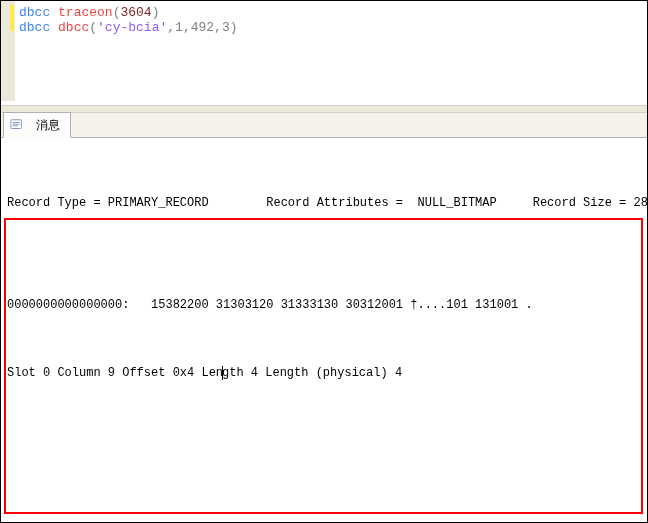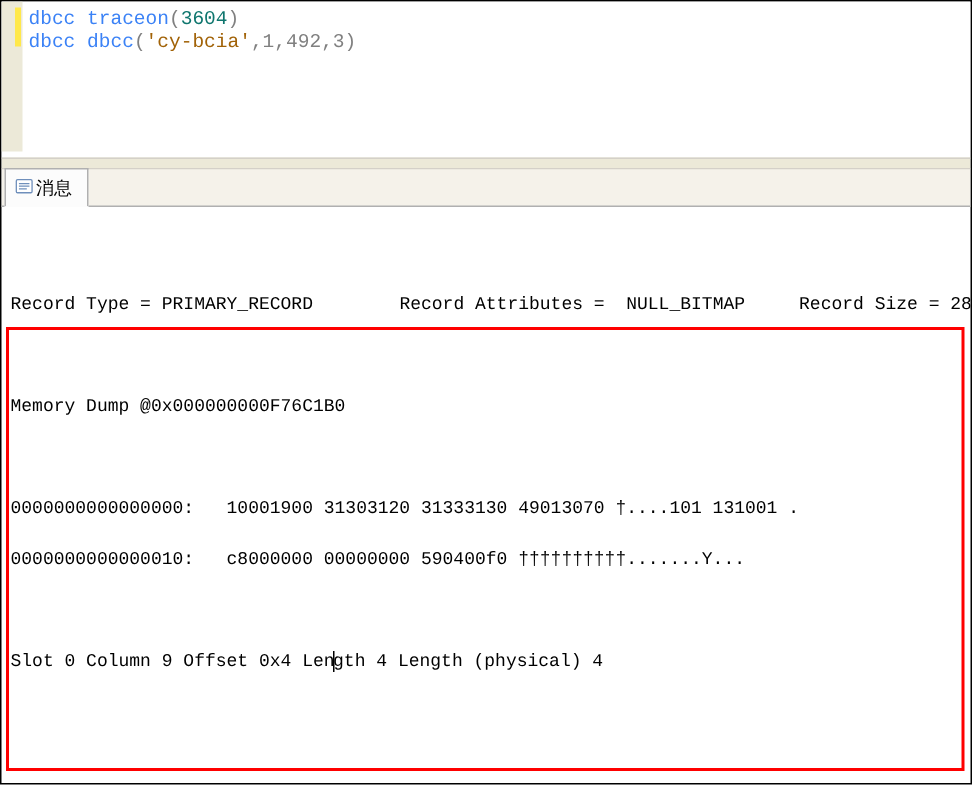--- a/index.html
+++ b/index.html
@@ -41,23 +41,23 @@
     background: #ffe84a;
   }
   .code-lines {
     margin-left: 18px;
     font-family: "Courier New", Courier, monospace;
     font-size: 13px;
     line-height: 15px;
     white-space: pre;
   }
   .kw    { color: #3b82f6; }
-  .func  { color: #3b82f6; }
-  .str   { color: #a16207; }
-  .num   { color: #0f766e; }
+  .func  { color: #ef4444; }
+  .str   { color: #8b5cf6; }
+  .num   { color: #7f1d1d; }
   .paren { color: #808080; }
 
   .divider-gap {
     height: 4px;
     background: #fff;
   }
   .divider-bar {
     height: 6px;
     background: #ece9d8;
     border-top: 1px solid #d4d0c8;
@@ -66,21 +66,21 @@
   .tabbar {
     height: 24px;
     background: #f5f2ea;
     border-bottom: 1px solid #b0b0b0;
     display: flex;
     align-items: flex-end;
   }
   .tab {
     display: inline-flex;
     align-items: center;
-    gap: 0;
+    gap: 12px;
     height: 20px;
     padding: 2px 10px 2px 6px;
     background: #fcfcfc;
     border: 1px solid #b0b0b0;
     border-bottom: 1px solid #fcfcfc;
     margin-bottom: -1px;
     margin-left: 2px;
     font-family: Tahoma, sans-serif;
     font-size: 12px;
   }
@@ -141,24 +141,22 @@
       </svg>
     </span>
     <span>消息</span>
   </div>
 </div>
 
 <div class="results-pane">
 <div>&nbsp;</div>
 <div><span>Record Type = PRIMARY_RECORD</span>        <span>Record Attributes =  NULL_BITMAP</span>     <span>Record Size = 28</span></div>
 <div>&nbsp;</div>
-<div>Memory Dump @0x000000000F76C1B0</div>
 <div>&nbsp;</div>
-<div>0000000000000000:   10001900 31303120 31333130 49013070 †....101 131001 .</div>
-<div>0000000000000010:   c8000000 00000000 590400f0 ††††††††††.......Y...</div>
+<div>0000000000000000:   15382200 31303120 31333130 30312001 †....101 131001 .</div>
 <div>&nbsp;</div>
 <div><span>Slot 0 Column 9 Offset 0x4 Len</span><span class="text-caret"></span><span>gth 4 Length (physical) 4</span></div>
 <div>&nbsp;</div>
 
 
 
 
 
 
 

